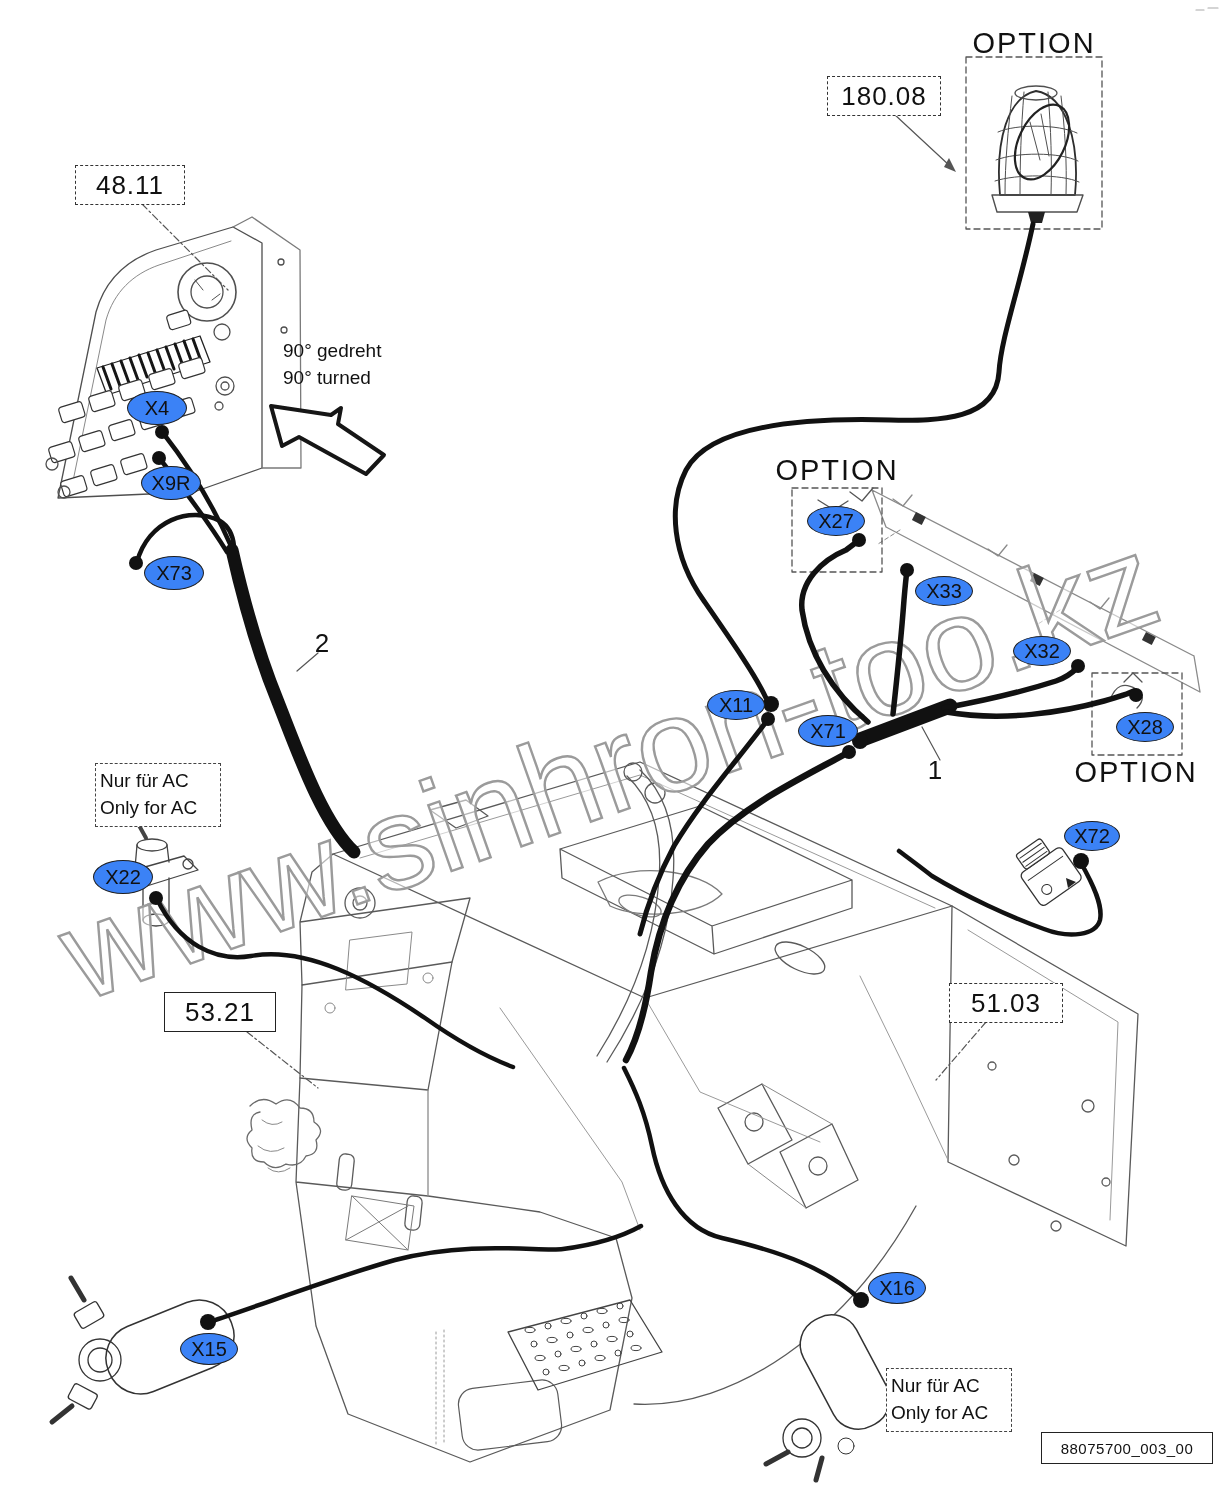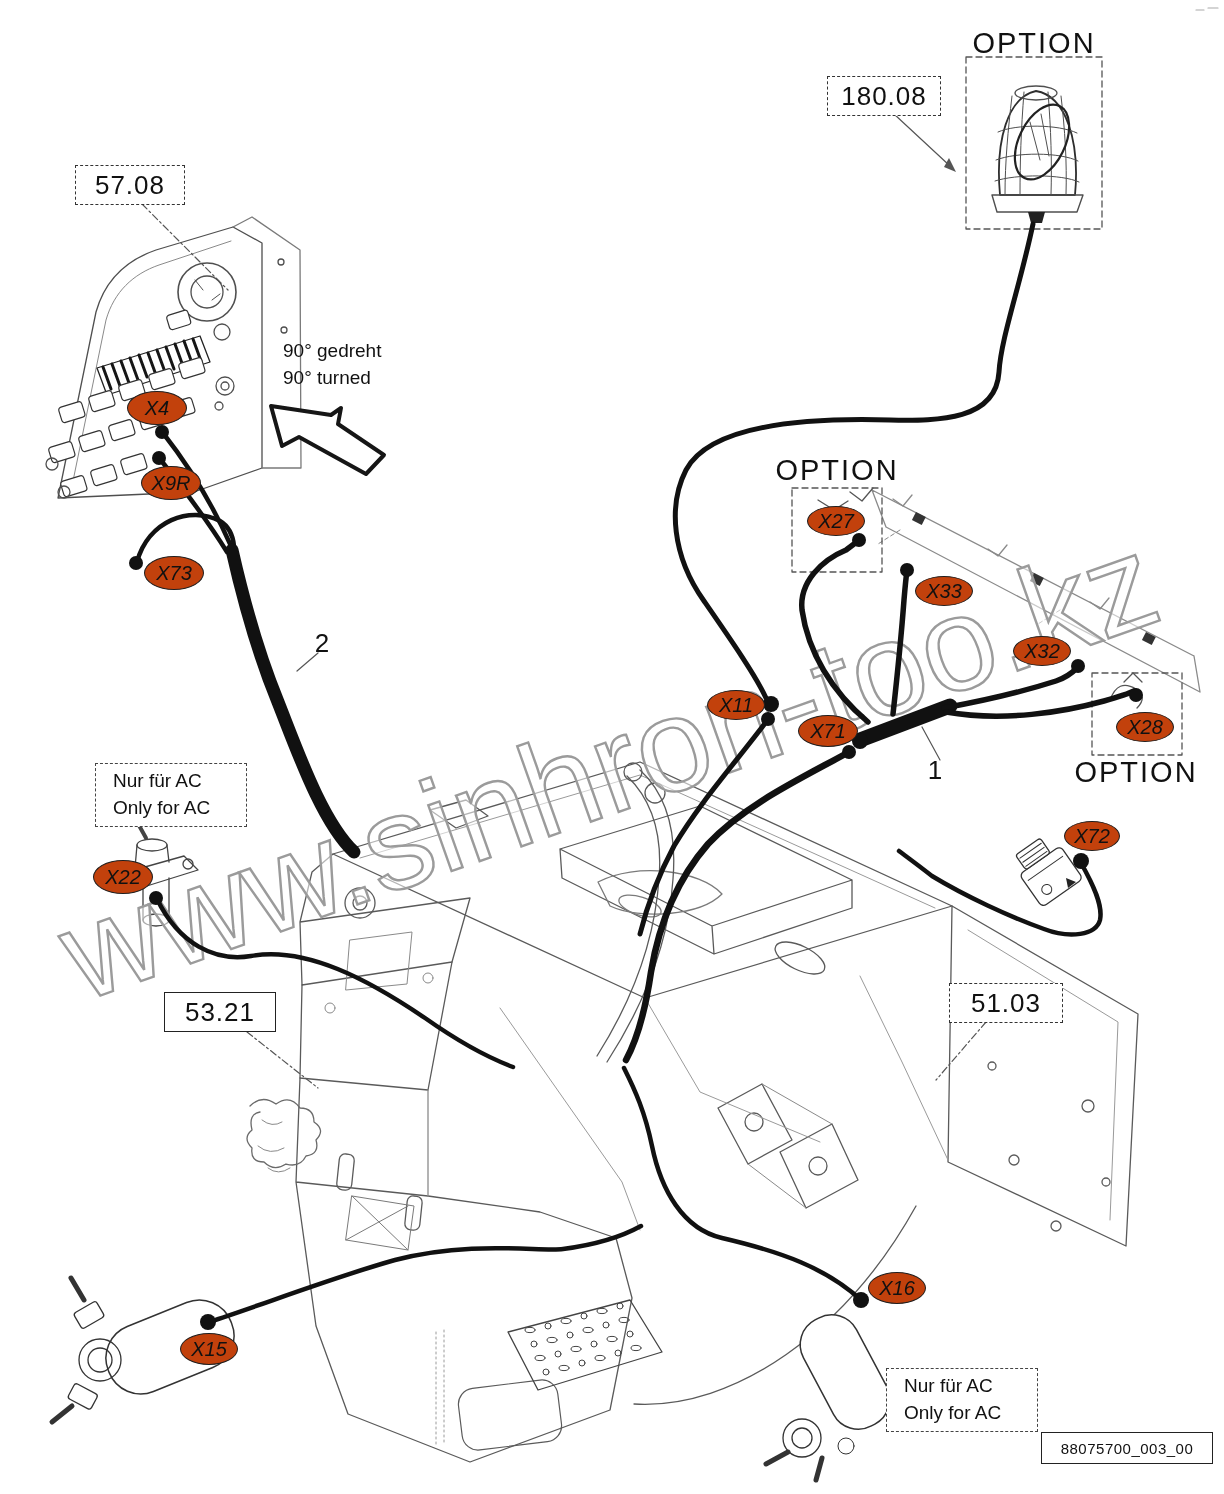--- a/index.html
+++ b/index.html
@@ -2,24 +2,24 @@
 <html><head>
 <meta charset="utf-8">
 <style>
   html,body{margin:0;padding:0;background:#e8e8e8;}
   .page{position:relative;width:1224px;height:1494px;background:#ffffff;overflow:hidden;
         font-family:"Liberation Sans",sans-serif;color:#1a1a1a;}
   .page svg{position:absolute;left:0;top:0;width:1224px;height:1494px;}
   .lab{position:absolute;display:flex;align-items:center;justify-content:center;text-align:center;}
   .refbox{background:#fff;border:1.6px dashed #333;font-size:26px;letter-spacing:1px;color:#111;}
   .refbox.solid{border-style:solid;border-color:#222;}
-  .oval{background:#c2410c;border:1.7px solid #1f1f1f;border-radius:50%;font-size:20px;color:#111;font-style:italic;}
+  .oval{background:#3b82f6;border:1.7px solid #1f1f1f;border-radius:50%;font-size:20px;color:#111;}
   .option{font-size:29px;letter-spacing:2px;color:#111;}
   .note{border:1.6px dashed #444;background:#fff;font-size:19px;line-height:1.4;color:#111;
-        flex-direction:column;align-items:flex-start;padding:3px 17px;justify-content:center;text-align:left;}
+        flex-direction:column;align-items:flex-start;padding:3px 4px;justify-content:center;text-align:left;}
   .plain-note{font-size:19px;line-height:1.4;color:#111;flex-direction:column;align-items:flex-start;text-align:left;justify-content:space-between;}
   .callout-num{font-size:26px;color:#111;}
   .drawnum{background:#fff;border:1.4px solid #222;font-size:15px;letter-spacing:.5px;color:#111;}
 </style>
 </head>
 <body>
 
 <div class="page">
 
 <svg viewBox="0 0 1224 1494">
@@ -247,21 +247,21 @@
     <path d="M944,708 C988,700 1028,690 1056,681 C1065,678 1072,673 1077,668" stroke-width="5.5"></path>
     <circle cx="1078" cy="666" r="7" fill="#111" stroke="none"></circle>
     <path d="M946,712 C1004,722 1064,712 1104,701 C1118,697 1128,694 1134,691" stroke-width="5.5"></path>
     <circle cx="1136" cy="695" r="7" fill="#111" stroke="none"></circle>
     <circle cx="860" cy="741" r="8" fill="#111" stroke="none"></circle>
     <circle cx="849" cy="752" r="7" fill="#111" stroke="none"></circle>
     <path d="M849,752 C802,778 744,805 708,844 C674,883 658,930 651,972 C646,1006 638,1038 626,1060" stroke-width="6.5"></path>
   </g>
 </svg>
 
-<div class="lab refbox" style="left:75px;top:165px;width:108px;height:38px;">57.08</div>
+<div class="lab refbox" style="left:75px;top:165px;width:108px;height:38px;">48.11</div>
 <div class="lab refbox" style="left:827px;top:76px;width:112px;height:38px;">180.08</div>
 <div class="lab refbox solid" style="left:164px;top:992px;width:110px;height:38px;">53.21</div>
 <div class="lab refbox" style="left:949px;top:983px;width:112px;height:38px;">51.03</div>
 
 <div class="lab option" style="left:974px;top:30px;width:120px;height:26px;">OPTION</div>
 <div class="lab option" style="left:777px;top:457px;width:120px;height:26px;">OPTION</div>
 <div class="lab option" style="left:1076px;top:759px;width:120px;height:26px;">OPTION</div>
 
 <div class="lab oval" style="left:127px;top:391px;width:58px;height:32px;">X4</div>
 <div class="lab oval" style="left:141px;top:466px;width:58px;height:32px;">X9R</div>

